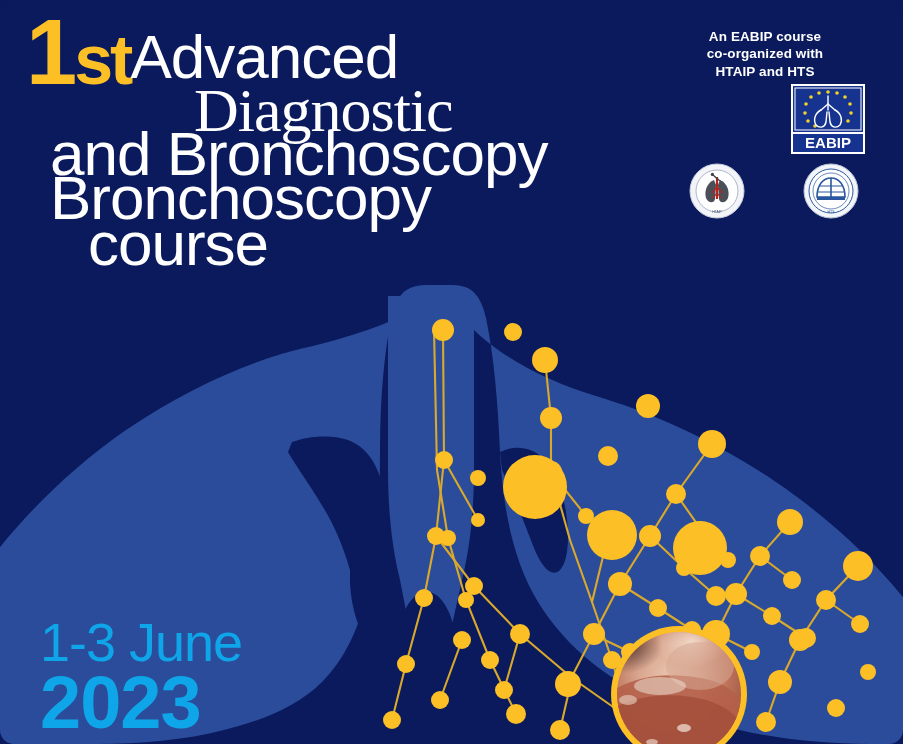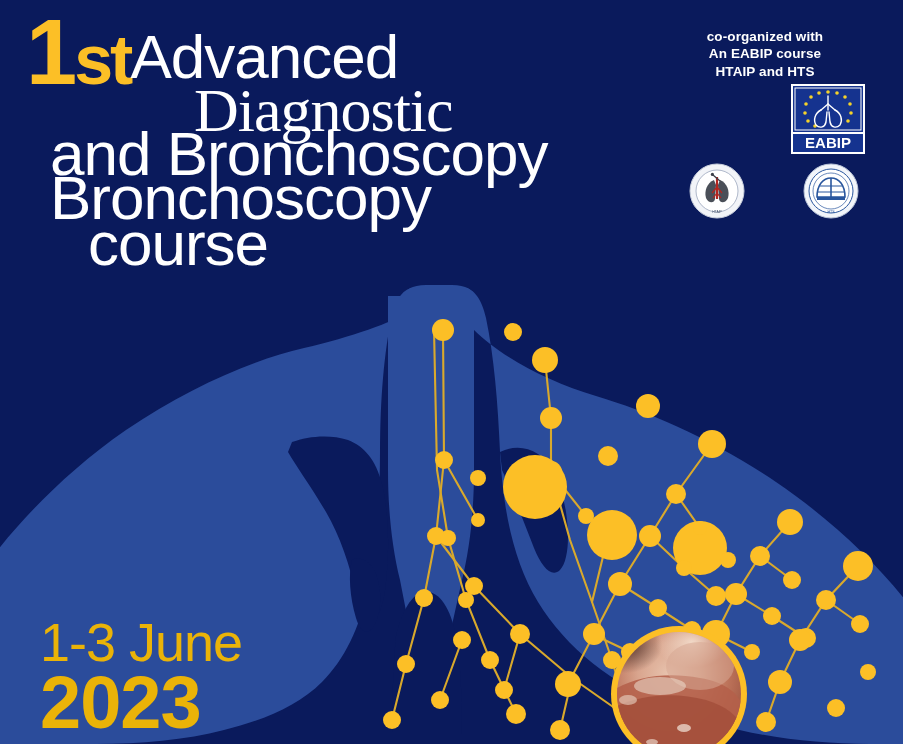--- a/index.html
+++ b/index.html
@@ -6,20 +6,21 @@
   body{
     font-family:"Liberation Sans", sans-serif;
     -webkit-font-smoothing:antialiased;
   }
   #poster{
     position:relative;
     width:903px;
     height:744px;
     overflow:hidden;
     background:#0a1a5c;
+    border-radius:14px;
   }
   #art{position:absolute;inset:0;width:903px;height:744px;}
 
   
   .title-block{
     position:absolute;
     left:26px; top:10px;
     width:600px;
     z-index:6;
   }
@@ -78,21 +79,21 @@
     width:74px;height:70px;
     display:block;
   }
   .circ-logo{ width:56px;height:56px;display:block;}
 
   
   .date-block{
     position:absolute;
     left:40px; bottom:4px;
     z-index:6;
-    color:#eab308;
+    color:#0ea5e9;
   }
   .date-1{
     font-size:54px;
     font-weight:500;
     letter-spacing:-1px;
     line-height:1.0;
     display:block;
   }
   .date-2{
     font-size:74px;
@@ -341,22 +342,22 @@
     <span class="line l1">
       <span class="ord">1</span><span class="ord ordsup">st</span><span class="w-big">Advanced</span>
     </span>
     <span class="line l2 w-big">Diagnostic</span>
     <span class="line l3 w-big">and Bronchoscopy</span>
     <span class="line l4 w-big">Bronchoscopy</span>
     <span class="line l5 w-big">course</span>
   </div>
 
   <div class="credit">
+    <span>An EABIP course</span>
     <span>co-organized with</span>
-    <span>An EABIP course</span>
     <span>HTAIP and HTS</span>
   </div>
 
   <div class="logos">
     <div class="logo-row-1">
       <svg class="eabip" viewBox="0 0 74 70">
         <rect x="0" y="0" width="74" height="70" fill="#ffffff"></rect>
         <rect x="2" y="2" width="70" height="46" fill="#15338f"></rect>
         <rect x="4" y="4" width="66" height="42" fill="none" stroke="#ffffff" stroke-width="1"></rect>
         <g fill="#f5d22a">

